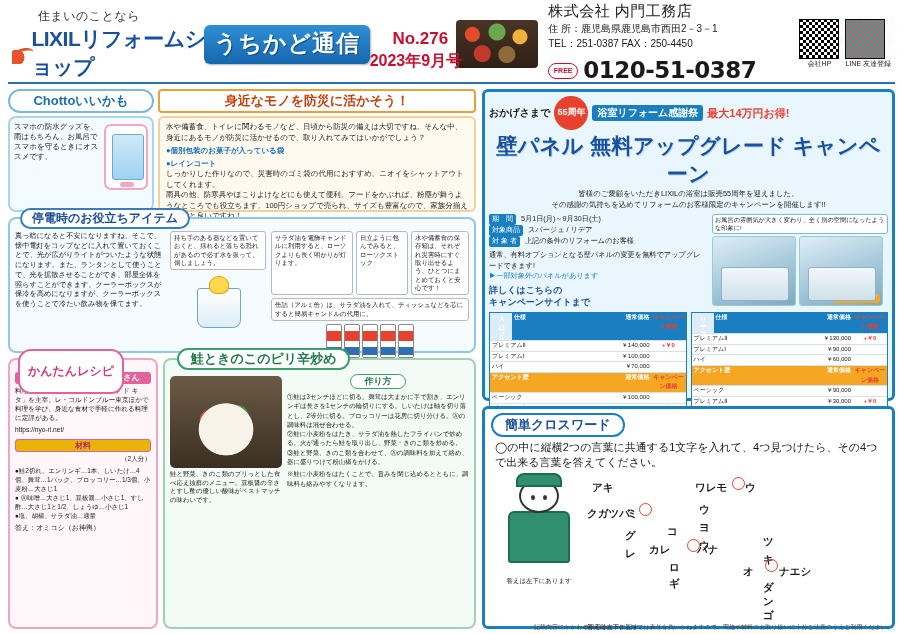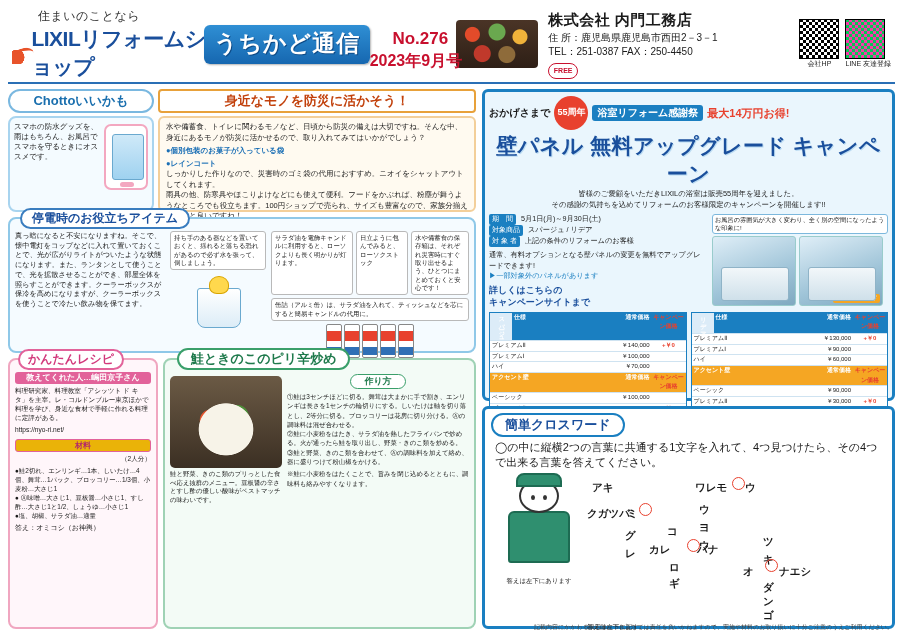--- a/index.html
+++ b/index.html
@@ -67,21 +67,21 @@
       radial-gradient(circle at 20% 30%, #e34b2a 0 7px, transparent 8px),
       radial-gradient(circle at 50% 25%, #6aa84f 0 8px, transparent 9px),
       radial-gradient(circle at 78% 35%, #f0b23a 0 7px, transparent 8px),
       radial-gradient(circle at 32% 70%, #c0392b 0 8px, transparent 9px),
       radial-gradient(circle at 62% 72%, #8e6b3a 0 8px, transparent 9px),
       linear-gradient(#4a3426,#2e1f16);
   }
   .company {
     flex: 1; padding-left: 10px; font-size: 10px; line-height: 1.45;
   }
-  .company .cname { font-size: 15px; font-weight: bold; letter-spacing:0.5px;}
+  .company .cname { font-size: 15px; font-weight: normal; letter-spacing:0.5px;}
   .tel-badge {
     display:flex; align-items:center; margin-top:3px;
   }
   .free-icon{
     width:30px;height:16px;border:1.5px solid #c8102e;border-radius:9px;
     color:#c8102e;font-size:7px;display:flex;align-items:center;justify-content:center;
     font-weight:bold;margin-right:5px;
   }
   .tel-num { font-size: 23px; font-weight: bold; color:#1a1a1a; letter-spacing:-0.5px; font-family:"DejaVu Sans", sans-serif;}
   .qr-group { display:flex; gap:6px; padding-right:4px; }
@@ -185,21 +185,21 @@
 
   
   .recipe-row { display:flex; gap:5px; flex:1; }
   .kantan {
     width:150px; border:2px solid #f0a6c0; border-radius:8px;
     background:#fff6fa; padding:12px 5px 5px 5px; position:relative;
   }
   .kantan-head {
     position:absolute; top:-11px; left:8px;
     background:#fff; border:2px solid #e2629a; border-radius:13px;
-    font-size:12px; font-weight:bold; color:#d2387b; padding:0 8px;
+    font-size:12px; font-weight:bold; color:#d2387b; padding:12px 8px;
   }
   .chef-badge {
     background:#e2629a; color:#fff; font-size:8px; font-weight:bold;
     border-radius:3px; padding:1px 3px; text-align:center; line-height:1.3;
   }
   .kantan-sub { font-size:6.6px; line-height:1.35; margin-top:3px; }
   .ingredients-head {
     background:#eab308; border:1px solid #e2629a; border-radius:3px;
     font-size:8px; font-weight:bold; text-align:center; margin-top:4px; color:#b3286c;
   }
@@ -350,20 +350,21 @@
     </div>
 
     <div class="food-photo"></div>
 
     <div class="company">
       <div class="cname">株式会社 内門工務店</div>
       <div>住 所：鹿児島県鹿児島市西田2－3－1</div>
       <div>TEL：251-0387  FAX：250-4450</div>
       <div class="tel-badge">
         <span class="free-icon">FREE</span>
+        <span class="tel-num">0120-51-0387</span>
       </div>
     </div>
 
     <div class="qr-group">
       <div class="qr-item">
         <div class="qr"></div>
         <div>会社HP</div>
       </div>
       <div class="qr-item">
         <div class="qr line"></div>

